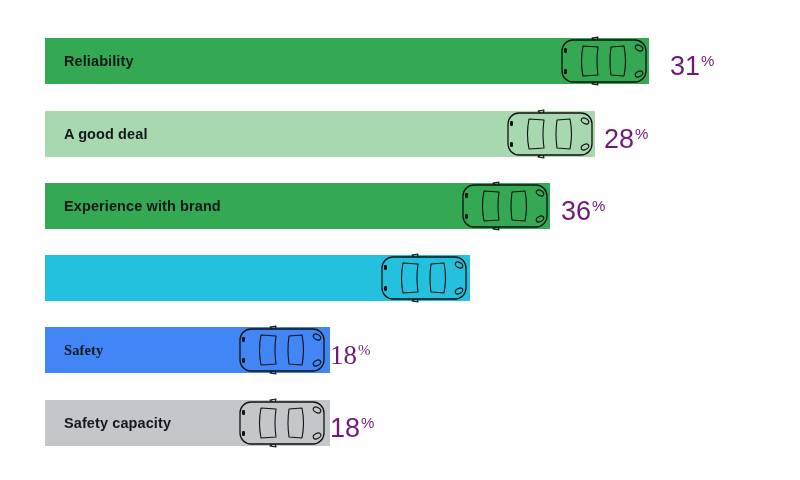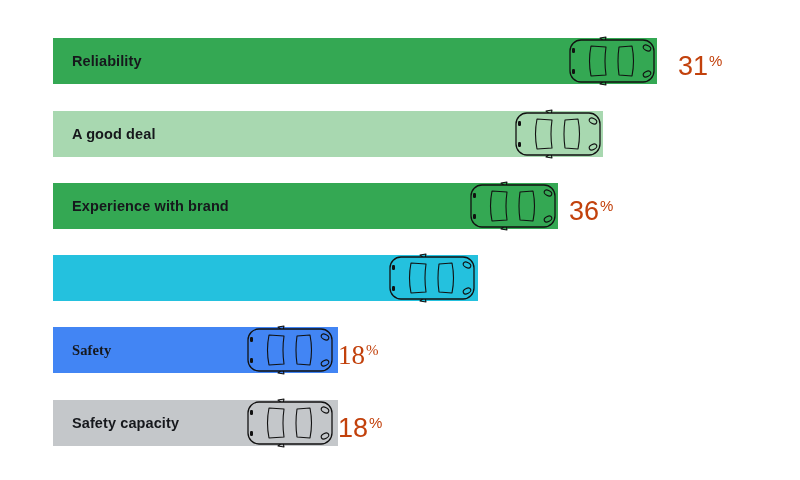--- a/index.html
+++ b/index.html
@@ -10,21 +10,21 @@
     overflow: hidden;
   }
   #chart {
     position: relative;
     width: 800px;
     height: 480px;
     background: #ffffff;
   }
   .bar-row {
     position: absolute;
-    left: 8px;
+    left: 0;
     width: 752px;
     height: 46px;
   }
   .bar {
     position: absolute;
     left: 45px;
     top: 0;
     height: 46px;
     border-radius: 0;
   }
@@ -45,21 +45,21 @@
     top: -6px;
     width: 92px;
     height: 58px;
   }
   .value-label {
     position: absolute;
     top: 0;
     height: 46px;
     line-height: 46px;
     font-size: 27px;
-    color: #c2410c;
+    color: #701a75;
     white-space: nowrap;
     font-weight: normal;
   }
   .value-label .pct {
     font-size: 15px;
     vertical-align: 9px;
     margin-left: 1px;
   }
 </style>
 </head>
@@ -89,20 +89,21 @@
           <path d="M34 52 L40 53 L39 48 Z" fill="#A8D8B0" stroke="#111" stroke-width="1.1" stroke-linejoin="round"></path>
           <rect x="4" y="8" width="84" height="42" rx="11" ry="11" fill="#A8D8B0" stroke="#111" stroke-width="1.3"></rect>
           <path d="M25 14 Q22 29 25 44 L40 43 Q38 29 40 15 Z" fill="#A8D8B0" stroke="#111" stroke-width="1.1" stroke-linejoin="round"></path>
           <path d="M53 15 Q51 29 53 43 L66 44 Q69 29 66 14 Z" fill="#A8D8B0" stroke="#111" stroke-width="1.1" stroke-linejoin="round"></path>
           <ellipse cx="81" cy="16" rx="4" ry="2.6" fill="#A8D8B0" stroke="#111" stroke-width="1.1" transform="rotate(28 81 16)"></ellipse>
           <ellipse cx="81" cy="42" rx="4" ry="2.6" fill="#A8D8B0" stroke="#111" stroke-width="1.1" transform="rotate(-28 81 42)"></ellipse>
           <rect x="6" y="16" width="3" height="5" rx="1.2" fill="#111"></rect>
           <rect x="6" y="37" width="3" height="5" rx="1.2" fill="#111"></rect>
         </svg></div>
       <div class="bar-label">A good deal</div>
+      <div class="value-label" style="left: 604px;"><span>28</span><span class="pct">%</span></div>
     </div>
     <div class="bar-row" style="top: 183px; padding-left: 48px;">
       <div class="bar" style="width: 505px; background: rgb(52, 168, 83);"></div>
       <div class="car-icon" style="left: 459px;"><svg viewBox="0 0 92 58" width="92" height="58" xmlns="http://www.w3.org/2000/svg">
           <path d="M34 6 L40 5 L39 10 Z" fill="#34A853" stroke="#111" stroke-width="1.1" stroke-linejoin="round"></path>
           <path d="M34 52 L40 53 L39 48 Z" fill="#34A853" stroke="#111" stroke-width="1.1" stroke-linejoin="round"></path>
           <rect x="4" y="8" width="84" height="42" rx="11" ry="11" fill="#34A853" stroke="#111" stroke-width="1.3"></rect>
           <path d="M25 14 Q22 29 25 44 L40 43 Q38 29 40 15 Z" fill="#34A853" stroke="#111" stroke-width="1.1" stroke-linejoin="round"></path>
           <path d="M53 15 Q51 29 53 43 L66 44 Q69 29 66 14 Z" fill="#34A853" stroke="#111" stroke-width="1.1" stroke-linejoin="round"></path>
           <ellipse cx="81" cy="16" rx="4" ry="2.6" fill="#34A853" stroke="#111" stroke-width="1.1" transform="rotate(28 81 16)"></ellipse>

